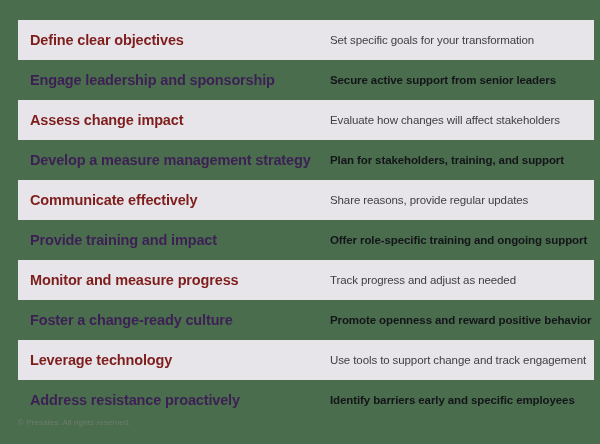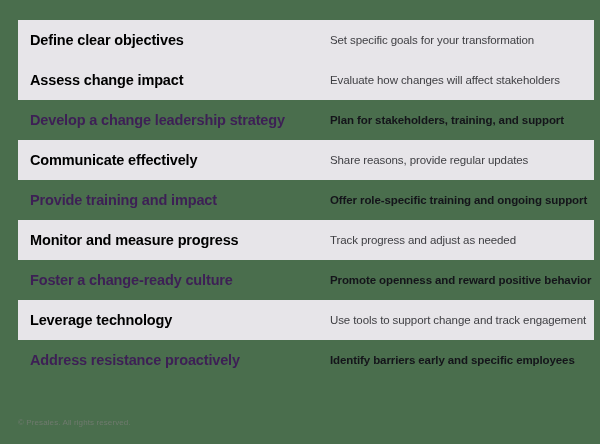--- a/index.html
+++ b/index.html
@@ -42,21 +42,21 @@
     padding: 0;
     vertical-align: middle;
     border: 0;
   }
   td.cell-title {
     width: 300px;
     padding-left: 12px;
     font-size: 14.5px;
     font-weight: bold;
     letter-spacing: -0.15px;
-    color: #000000;
+    color: #7f1d1d;
     white-space: nowrap;
   }
   td.cell-desc {
     width: 264px;
     font-size: 11.5px;
     font-weight: normal;
     letter-spacing: -0.1px;
     color: #3e3e42;
     white-space: nowrap;
   }
@@ -82,26 +82,30 @@
 <body>
 
 <div class="page">
 
   <table class="steps-table">
     <tbody>
         <tr class="row-light">
           <td class="cell-title">Define clear objectives</td>
           <td class="cell-desc">Set specific goals for your transformation</td>
         </tr>
+        <tr class="row-dark">
+          <td class="cell-title">Engage leadership and sponsorship</td>
+          <td class="cell-desc">Secure active support from senior leaders</td>
+        </tr>
         <tr class="row-light">
           <td class="cell-title">Assess change impact</td>
           <td class="cell-desc">Evaluate how changes will affect stakeholders</td>
         </tr>
         <tr class="row-dark">
-          <td class="cell-title">Develop a change leadership strategy</td>
+          <td class="cell-title">Develop a measure management strategy</td>
           <td class="cell-desc">Plan for stakeholders, training, and support</td>
         </tr>
         <tr class="row-light">
           <td class="cell-title">Communicate effectively</td>
           <td class="cell-desc">Share reasons, provide regular updates</td>
         </tr>
         <tr class="row-dark">
           <td class="cell-title">Provide training and impact</td>
           <td class="cell-desc">Offer role-specific training and ongoing support</td>
         </tr>

